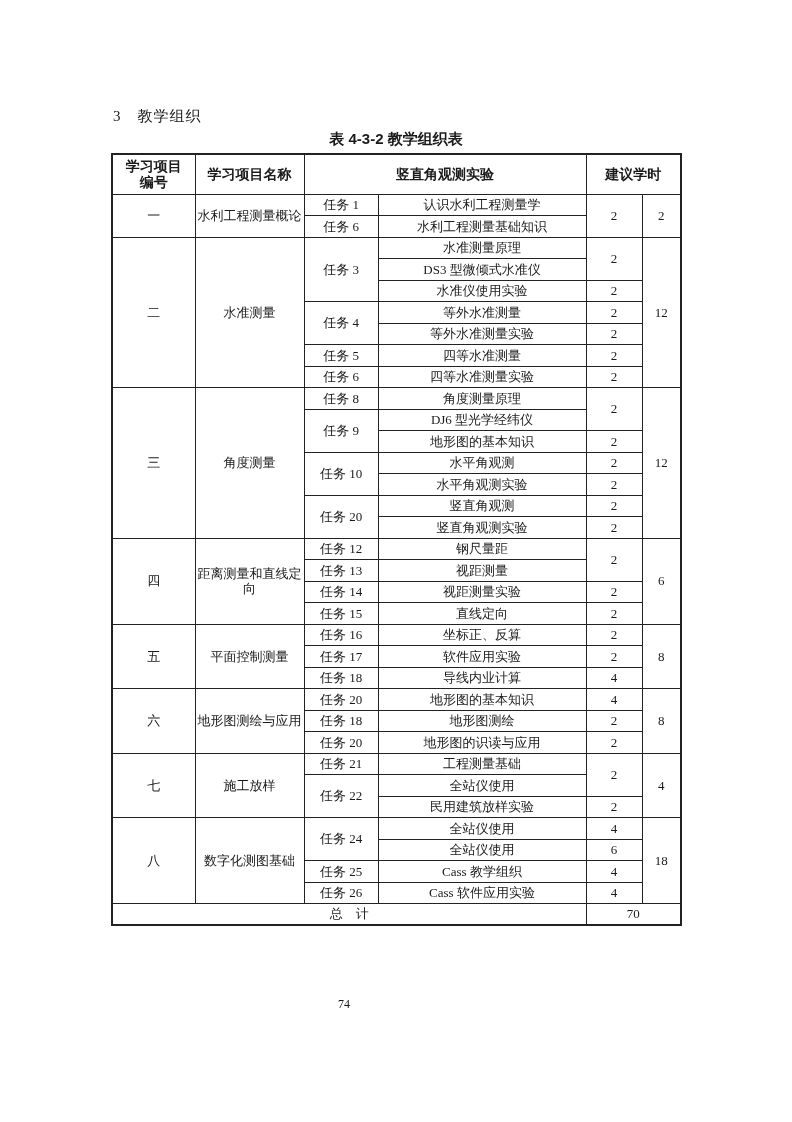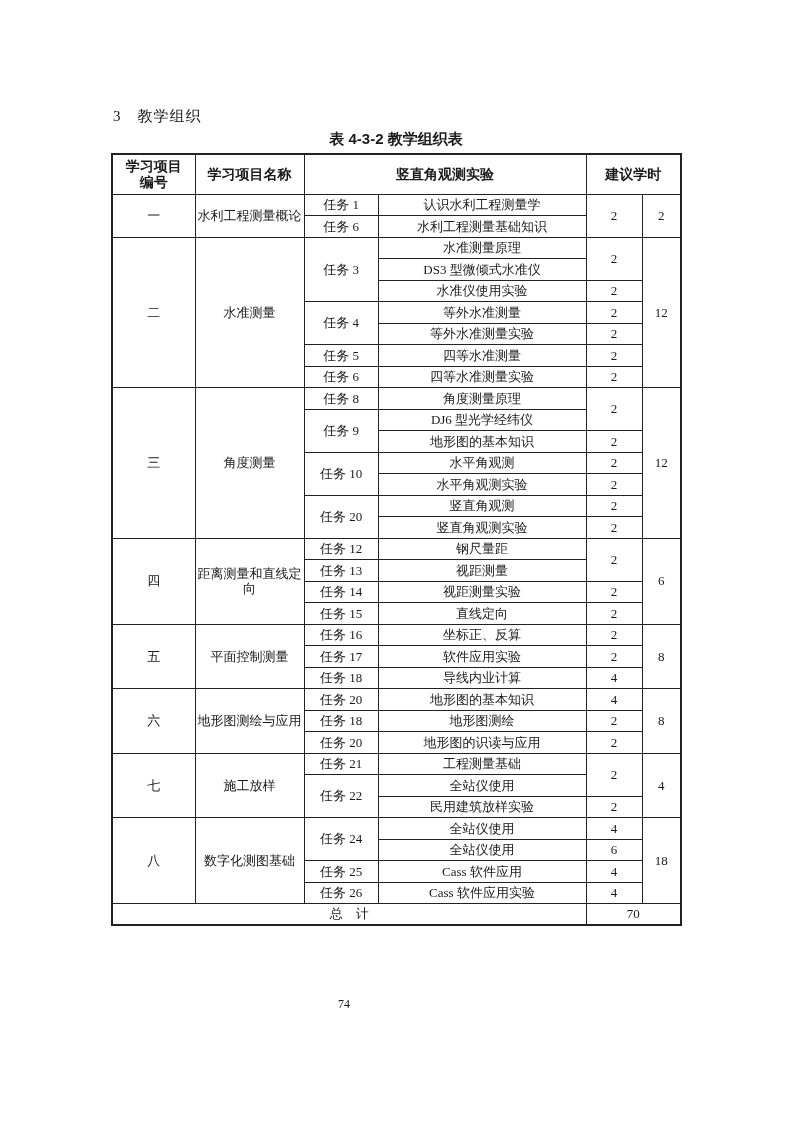--- a/index.html
+++ b/index.html
@@ -242,21 +242,21 @@
       <td class="c-desc">全站仪使用</td>
       <td class="c-hour">4</td>
       <td class="c-total" rowspan="4">18</td>
     </tr>
     <tr>
       <td class="c-desc">全站仪使用</td>
       <td class="c-hour">6</td>
     </tr>
     <tr>
       <td class="c-task">任务 25</td>
-      <td class="c-desc">Cass 软件应用</td>
+      <td class="c-desc">Cass 教学组织</td>
       <td class="c-hour">4</td>
     </tr>
     <tr>
       <td class="c-task">任务 26</td>
       <td class="c-desc">Cass 软件应用实验</td>
       <td class="c-hour">4</td>
     </tr>
 
     <tr class="total-row">
       <td colspan="4" class="pre">总    计</td>

